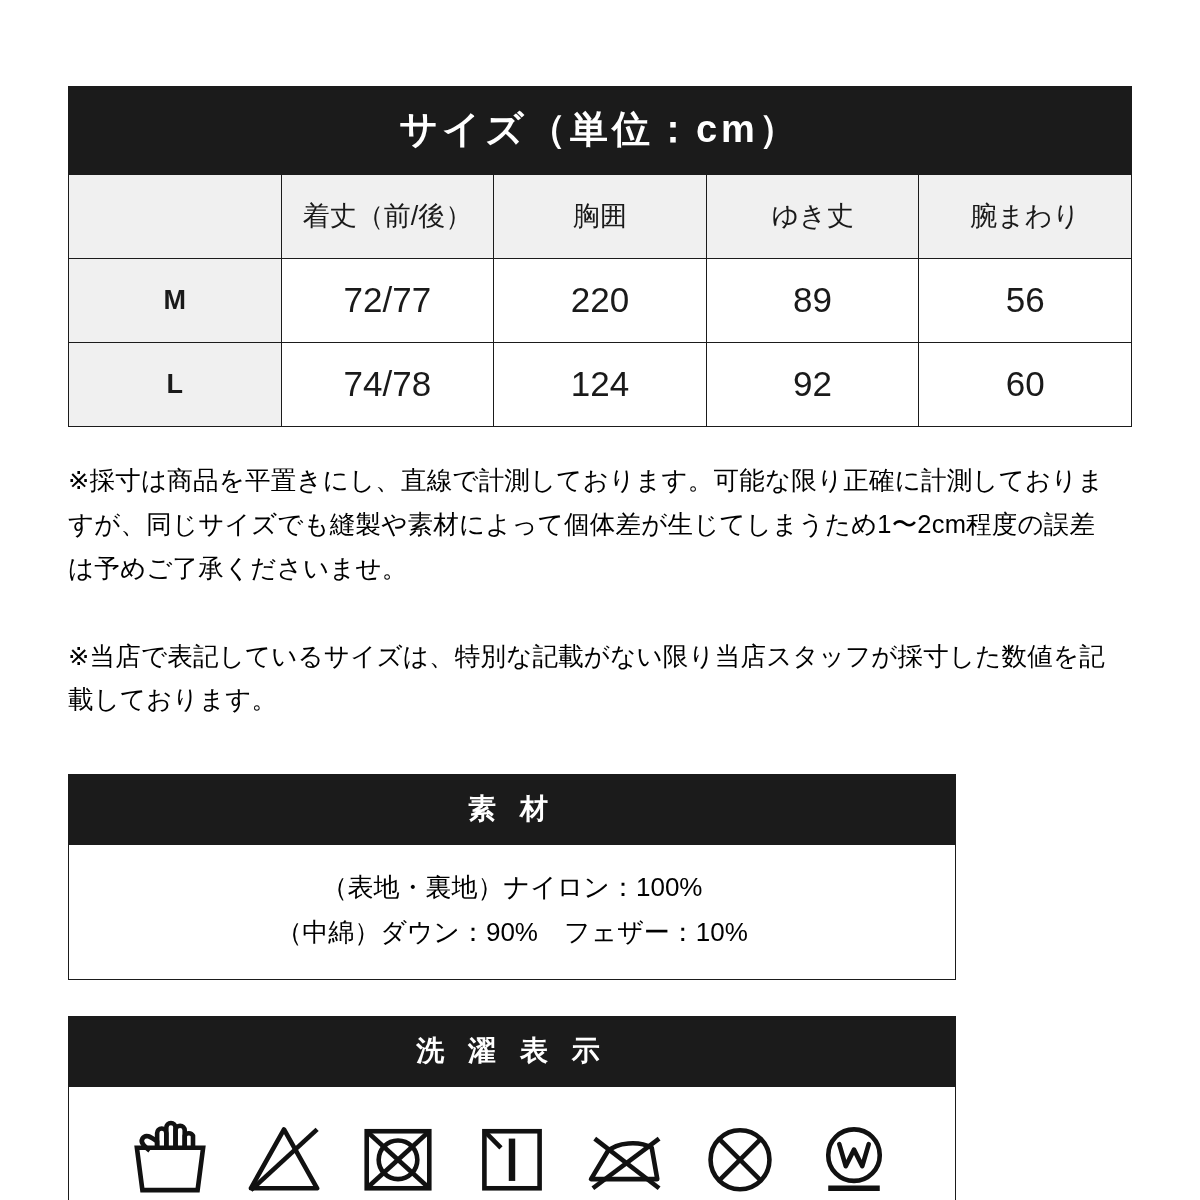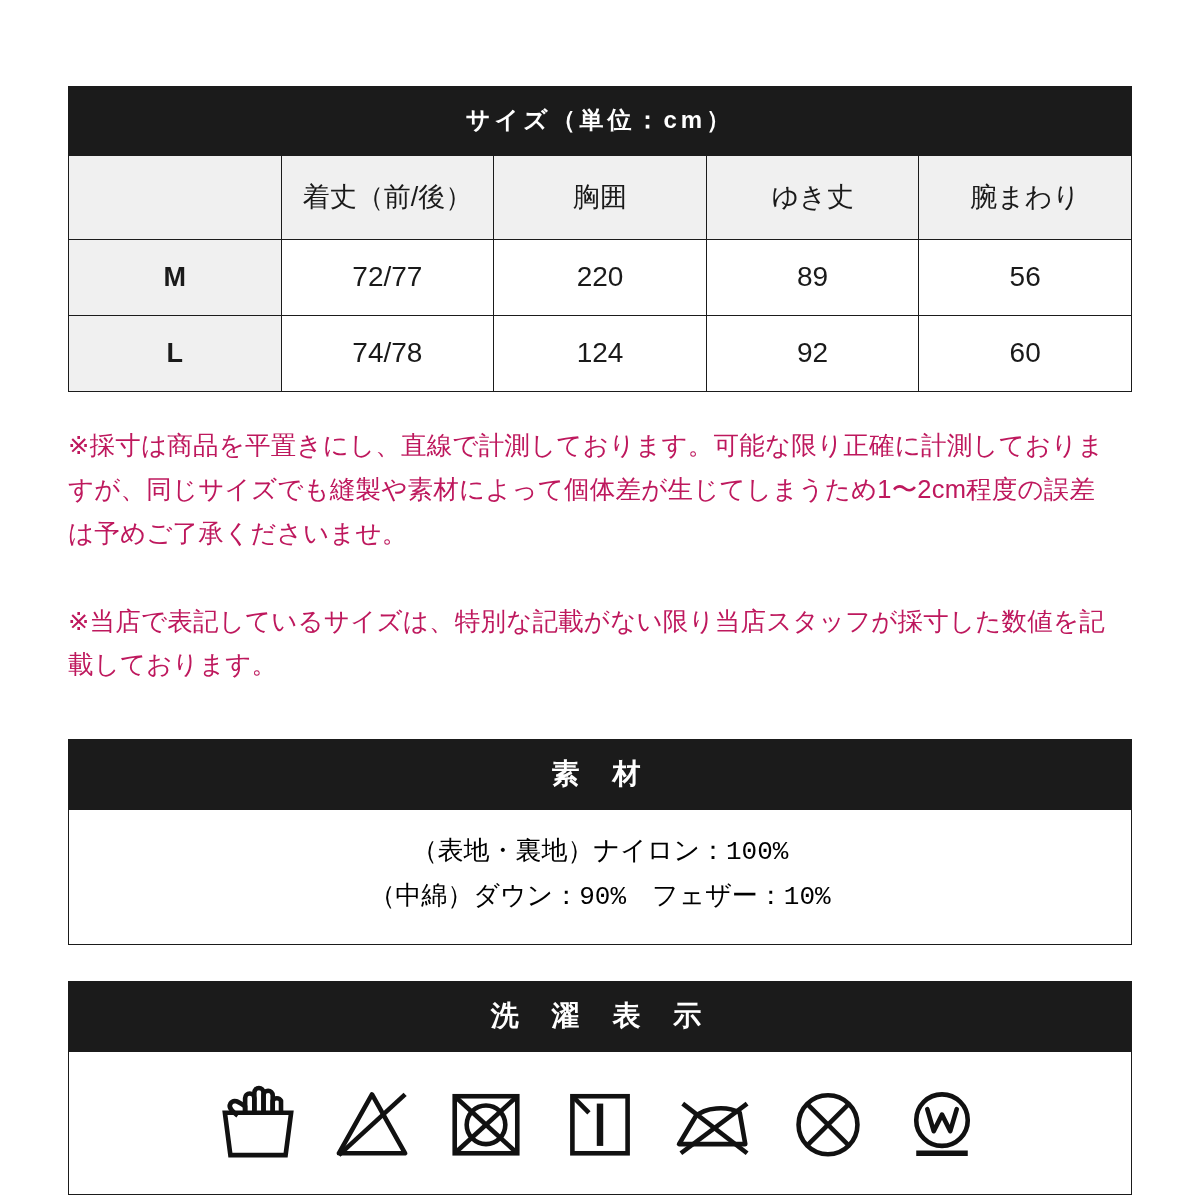--- a/index.html
+++ b/index.html
@@ -26,21 +26,21 @@
   .size-table {
     margin-top: 86px;
     width: 1064px;
     border-collapse: collapse;
     table-layout: fixed;
   }
   .size-table .caption-cell {
     background: #1b1b1b;
     color: #ffffff;
     text-align: center;
-    font-size: 24px;
+    font-size: 38px;
     font-weight: bold;
     letter-spacing: 4px;
     padding: 17px 0 19px;
     border: 1px solid #1b1b1b;
   }
   .size-table th.col-head {
     background: #f0f0f0;
     font-size: 27px;
     font-weight: normal;
     text-align: center;
@@ -56,43 +56,42 @@
   .size-table th.row-head {
     background: #f0f0f0;
     font-size: 27px;
     font-weight: bold;
     text-align: center;
     padding: 21px 0 22px;
     border: 1px solid #1b1b1b;
   }
   .size-table td.val {
     background: #ffffff;
-    font-size: 28px;
+    font-size: 35px;
     text-align: center;
     padding: 21px 0 22px;
     border: 1px solid #1b1b1b;
   }
 
   
   .note {
     width: 1048px;
     font-size: 25.5px;
     line-height: 1.72;
     letter-spacing: 0.2px;
-    color: #be185d;
+    color: #000000;
   }
   .note-1 { margin-top: 32px; }
   .note-2 { margin-top: 44px; }
 
   
   .section {
-    width: 1064px;
+    width: 888px;
     border: 1px solid #1b1b1b;
     box-sizing: border-box;
-    font-family: Liberation Mono, monospace;
   }
   .section.material { margin-top: 52px; }
   .section.care { margin-top: 36px; }
   .section-head {
     background: #1b1b1b;
     color: #ffffff;
     text-align: center;
     font-size: 28px;
     font-weight: bold;
     letter-spacing: 8px;

